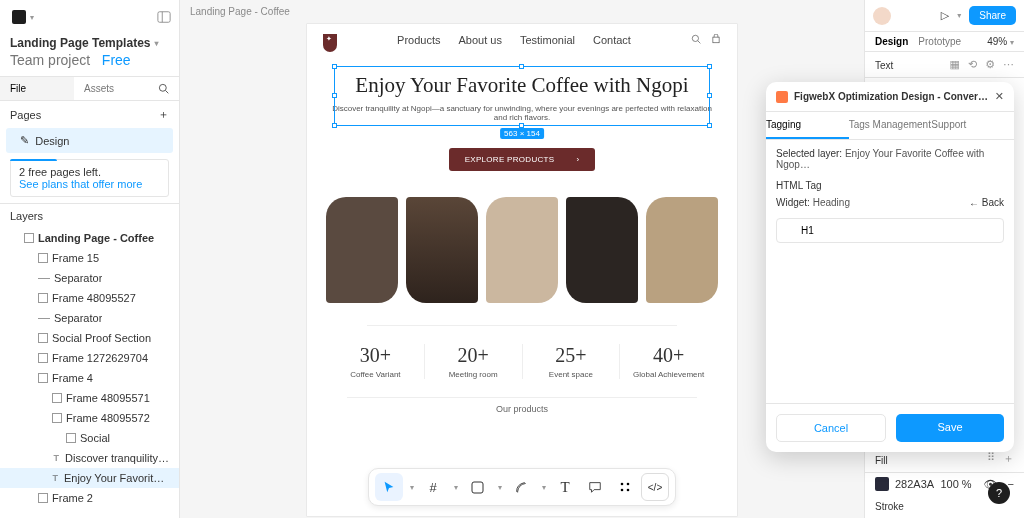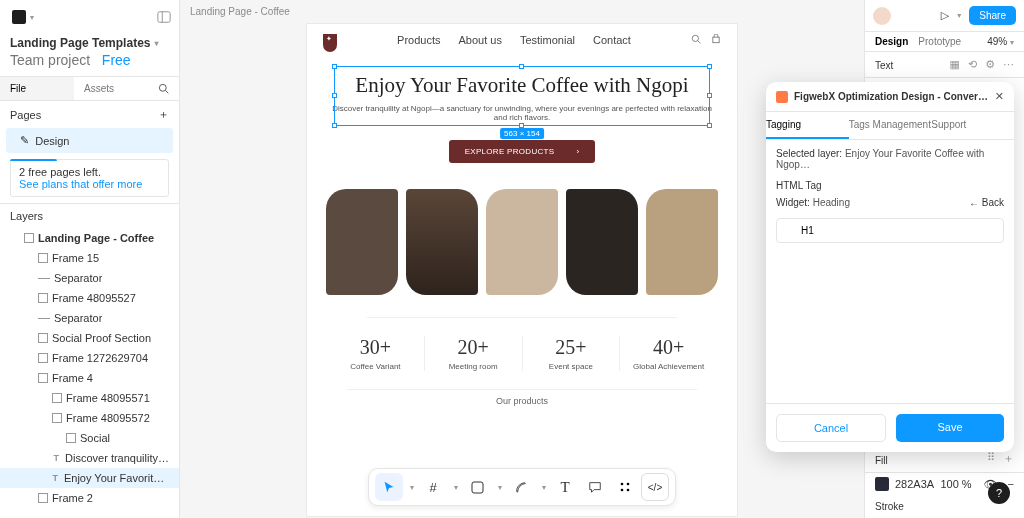--- a/index.html
+++ b/index.html
@@ -52,21 +52,21 @@
 .logo{width:14px;height:18px;background:var(--coffee);border-radius:0 0 7px 7px;position:relative}
 .logo::after{content:"✦";position:absolute;top:1px;left:3px;font-size:7px;color:#fff}
 .nav-links{display:flex;gap:18px;color:#444}
 .nav-ico{display:flex;gap:10px;color:#444}
 .hero{padding:6px 20px 10px;text-align:center;position:relative}
 .hero h2{font-family:Georgia,serif;font-weight:500;font-size:21px;margin:4px 0;color:#222;line-height:1.25}
 .sel-box{position:absolute;border:1px solid var(--blue);pointer-events:none}
 .sel-handle{position:absolute;width:5px;height:5px;background:#fff;border:1px solid var(--blue)}
 .dim-badge{position:absolute;background:var(--blue);color:#fff;font-size:8px;padding:1px 4px;border-radius:2px;left:50%;transform:translateX(-50%)}
 .hero p{font-size:8px;color:#555;margin:6px 0}
-.cta{background:var(--coffee);color:#fff;font-size:8px;padding:7px 16px;border-radius:3px;display:inline-flex;gap:22px;align-items:center;margin-top:12px;letter-spacing:.3px}
+.cta{background:var(--coffee);color:#fff;font-size:8px;padding:7px 16px;border-radius:3px;display:inline-flex;gap:22px;align-items:center;margin-top:20px;letter-spacing:.3px}
 .gallery{display:flex;gap:8px;justify-content:center;padding:16px 10px}
 .gimg{width:72px;height:106px;background:#5a4a40;border-radius:20px 4px 20px 4px}
 .gimg:nth-child(2){border-radius:4px 20px 4px 20px;background:linear-gradient(#5a4638,#2e231d)}
 .gimg:nth-child(3){border-radius:20px 4px 20px 4px;background:#cbb79f}
 .gimg:nth-child(4){border-radius:4px 20px 4px 20px;background:#2b2522}
 .gimg:nth-child(5){border-radius:20px 4px 20px 4px;background:#b9a180}
 .hr{border-top:1px solid #eee;margin:6px 60px}
 .stats{display:flex;justify-content:space-around;padding:12px 20px 18px;text-align:center}
 .stat{flex:1;border-right:1px solid #eee;padding:0 6px}
 .stat:last-child{border:0}

